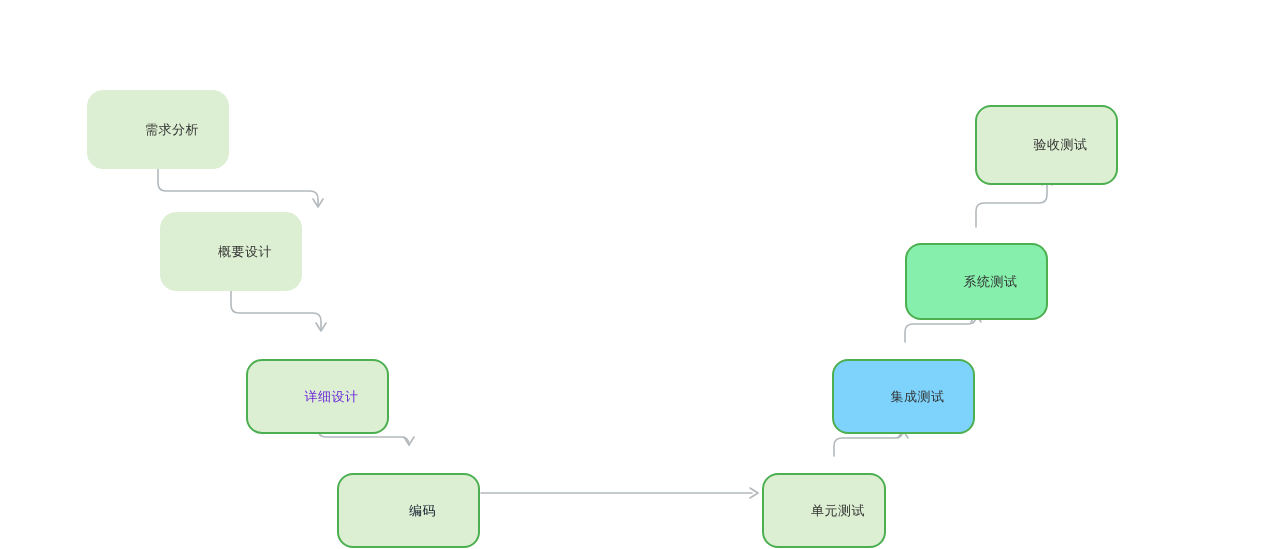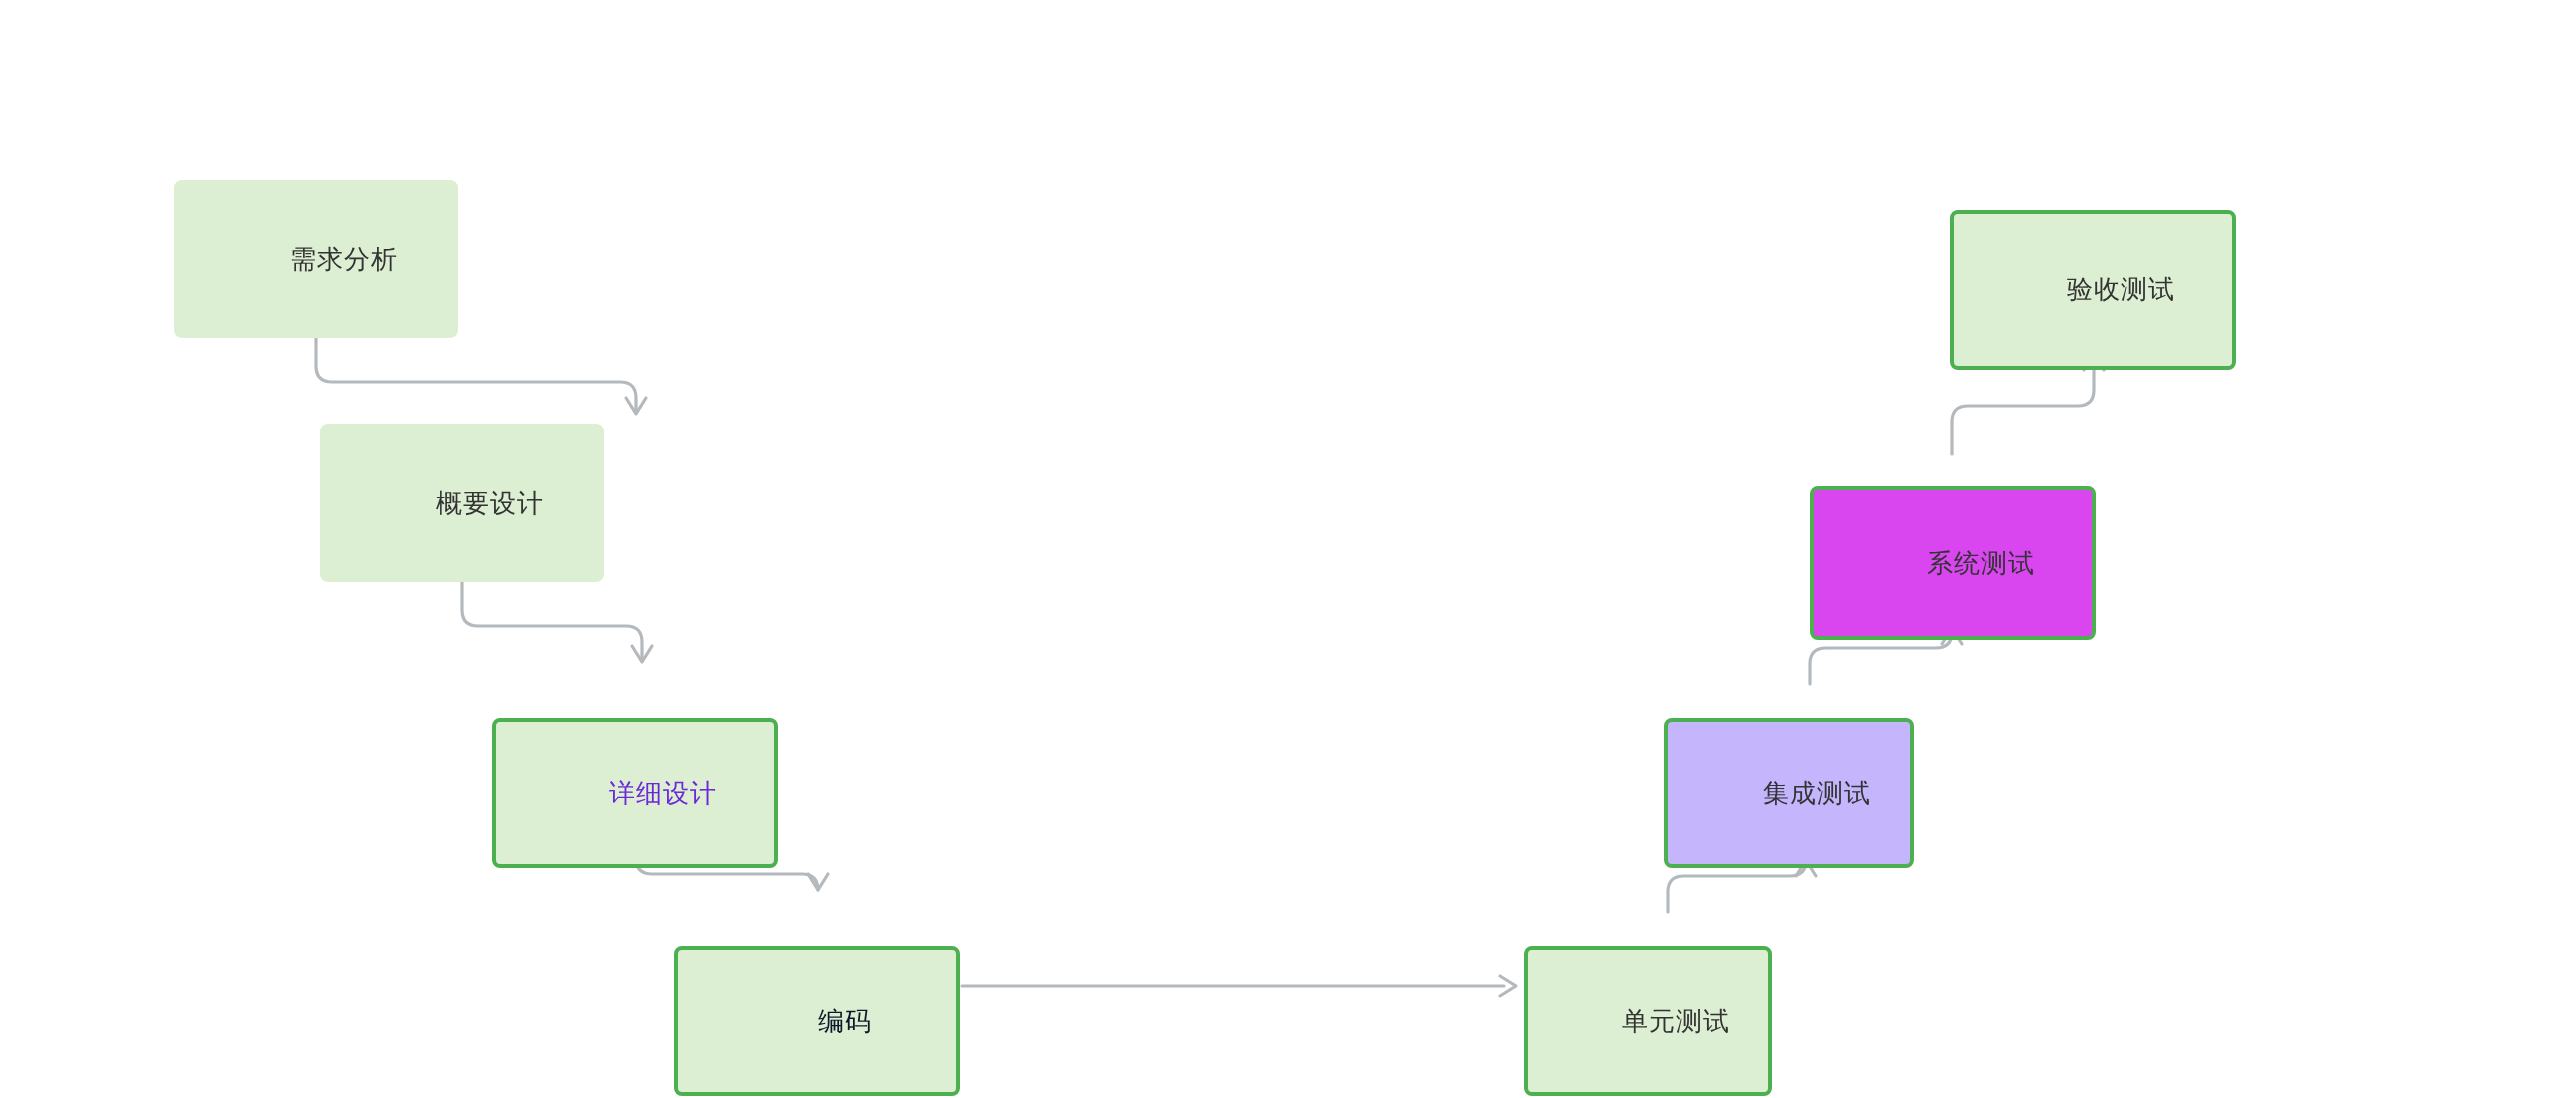--- a/index.html
+++ b/index.html
@@ -27,21 +27,21 @@
     width: 1280px;
     height: 549px;
     pointer-events: none;
   }
   .node {
     position: absolute;
     box-sizing: border-box;
     display: flex;
     align-items: center;
     justify-content: center;
-    border-radius: 4px;
+    border-radius: 16px;
     background: #dcefd2;
     color: #333333;
     font-size: 13px;
     line-height: 1.2;
     letter-spacing: 0.5px;
     white-space: nowrap;
     user-select: none;
     padding-left: 28px;
   }
   .node.bordered {
@@ -88,24 +88,24 @@
       </div>
       <div class="node bordered" style="left: 246px; top: 343px; width: 143px; height: 75px; background: rgb(220, 239, 210); color: #6d28d9; border-color: rgb(76, 175, 80);">
         <span class="node-label">详细设计</span>
       </div>
       <div class="node bordered" style="left: 337px; top: 457px; width: 143px; height: 75px; background: rgb(220, 239, 210); color: #0f172a; border-color: rgb(76, 175, 80);">
         <span class="node-label">编码</span>
       </div>
       <div class="node bordered" style="left: 762px; top: 457px; width: 124px; height: 75px; background: rgb(220, 239, 210); color: rgb(51, 51, 51); border-color: rgb(76, 175, 80);">
         <span class="node-label">单元测试</span>
       </div>
-      <div class="node bordered" style="left: 832px; top: 343px; width: 125px; height: 75px; background: #c4b5fd; color: rgb(51, 51, 51); border-color: rgb(76, 175, 80);">
+      <div class="node bordered" style="left: 832px; top: 343px; width: 143px; height: 75px; background: #7dd3fc; color: rgb(51, 51, 51); border-color: rgb(76, 175, 80);">
         <span class="node-label">集成测试</span>
       </div>
-      <div class="node bordered" style="left: 905px; top: 227px; width: 143px; height: 77px; background: #d946ef; color: rgb(51, 51, 51); border-color: rgb(76, 175, 80);">
+      <div class="node bordered" style="left: 905px; top: 227px; width: 143px; height: 77px; background: #86efac; color: rgb(51, 51, 51); border-color: rgb(76, 175, 80);">
         <span class="node-label">系统测试</span>
       </div>
       <div class="node bordered" style="left: 975px; top: 89px; width: 143px; height: 80px; background: rgb(220, 239, 210); color: rgb(51, 51, 51); border-color: rgb(76, 175, 80);">
         <span class="node-label">验收测试</span>
       </div>
     </div>
 
 </div>
 
 </body></html>

